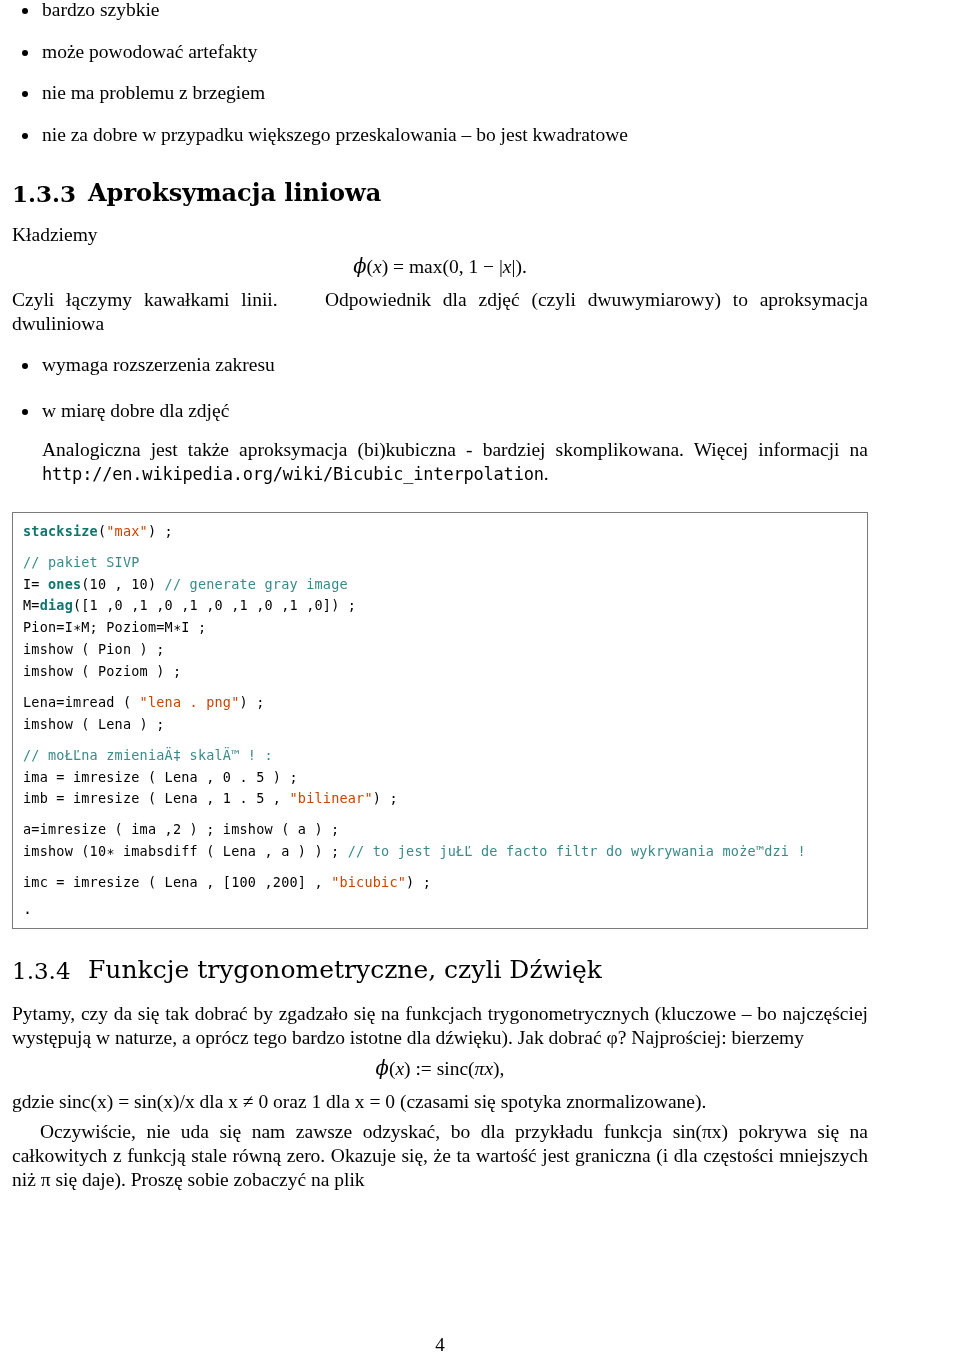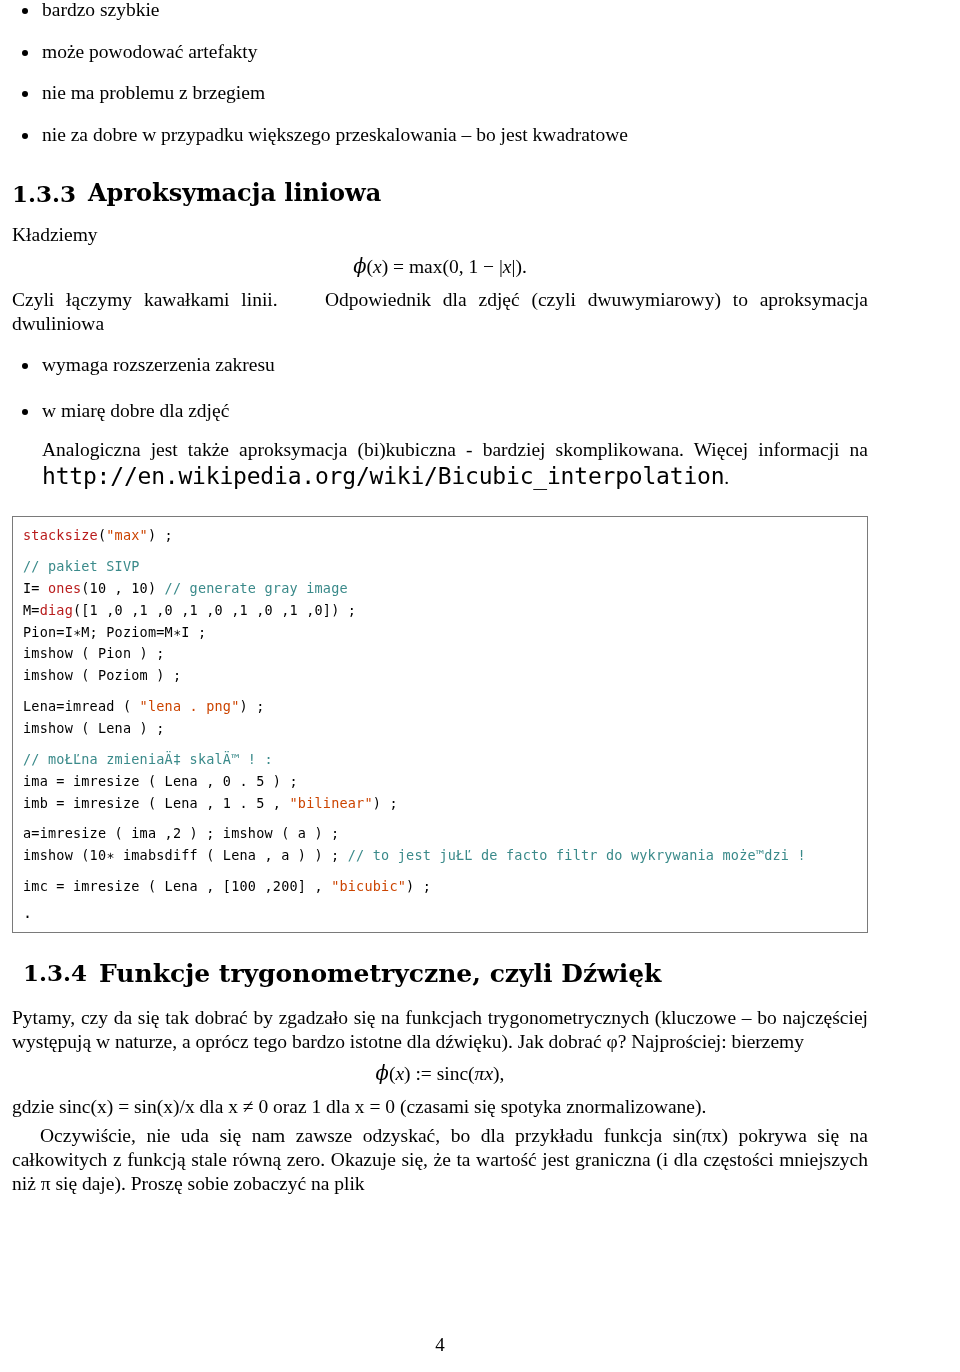--- a/index.html
+++ b/index.html
@@ -80,53 +80,53 @@
     margin: 8px 0 10px 0;
   }
 
   
   .mi { font-family: "Liberation Serif", serif; font-style: italic; }
   .mup { font-style: normal; }
   .phi { font-family: "DejaVu Serif", serif; font-style: italic; }
 
   .tt {
     font-family: "DejaVu Sans Mono", monospace;
-    font-size: 23px;
+    font-size: 17px;
     letter-spacing: -0.2px;
   }
 
   
   .codebox {
     border: 1px solid #7a7a7a;
     margin: 26px 0 18px 0;
     padding: 8px 10px 10px 10px;
     background: #ffffff;
   }
   pre.code {
     font-family: "DejaVu Sans Mono", monospace;
     font-size: 13.5px;
     line-height: 1.62;
     margin: 0;
     white-space: pre-wrap;
     color: #000000;
     letter-spacing: 0.2px;
   }
-  .kw   { color: #b91c1c; font-weight: normal; text-align: center; }
+  .kw   { color: #0f766e; font-weight: bold; text-align: center; }
   .str  { color: #cc4400; }
   .cmt  { color: #3a8a8a; }
   .blank { display: block; height: 9px; }
 
   
   .botsec {
     font-family: "DejaVu Serif", serif;
     font-size: 25px;
-    font-weight: bold;
-    margin: 26px 0 18px 11px;
+    font-weight: normal;
+    margin: 26px 0 18px 0;
     display: flex;
-    align-items: flex-start;
+    align-items: flex-end;
   }
   .botsec .num { display: inline-block; width: 76px; font-size: 23px; }
 
   .pageno {
     position: absolute;
     bottom: 16px;
     left: 0;
     width: 100%;
     text-align: center;
     font-size: 19px;

